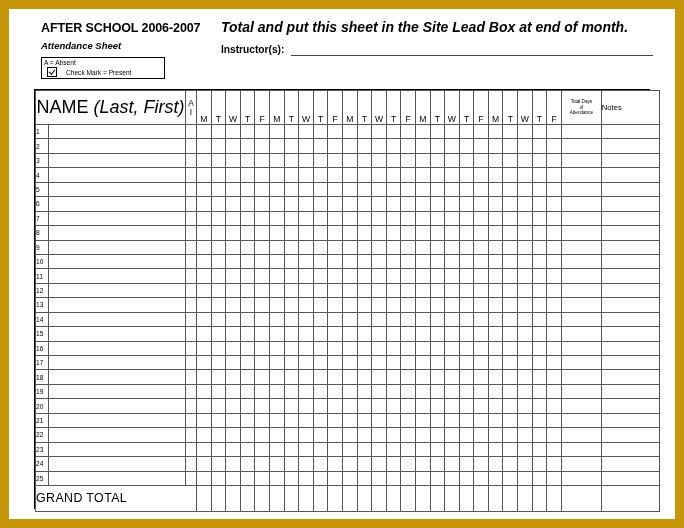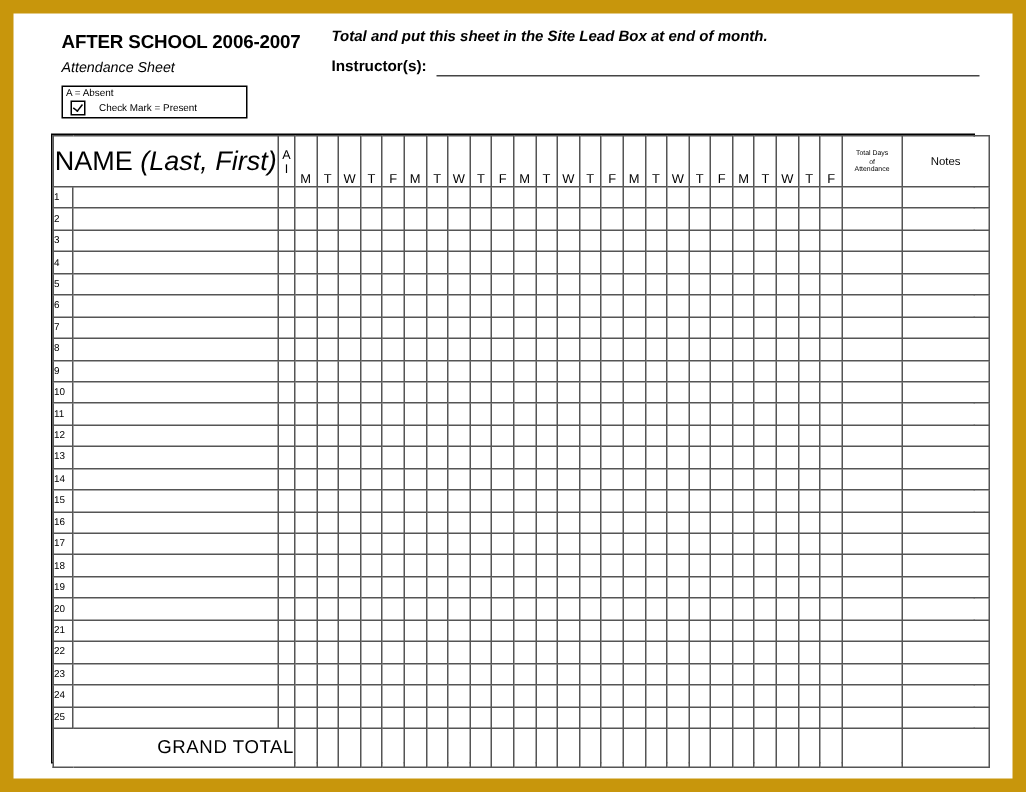--- a/index.html
+++ b/index.html
@@ -40,21 +40,21 @@
   }
   .title-main {
     font-size: 12.5px;
     font-weight: bold;
     color: #000;
     letter-spacing: -0.1px;
     white-space: nowrap;
   }
   .title-sub {
     font-size: 9.5px;
-    font-weight: normal;
+    font-weight: bold;
     font-style: italic;
     color: #000;
     margin-top: 5px;
   }
 
   
   .legend-box {
     position: absolute;
     left: 32px;
     top: 48px;
@@ -106,21 +106,21 @@
   }
 
   
   .hdr-right {
     position: absolute;
     left: 212px;
     top: 10px;
     right: 6px;
   }
   .hdr-note {
-    font-size: 10px;
+    font-size: 14px;
     font-weight: bold;
     font-style: italic;
     color: #000;
     white-space: nowrap;
   }
   .field-row {
     display: flex;
     align-items: flex-end;
     margin-top: 5px;
     white-space: nowrap;
@@ -206,38 +206,38 @@
   }
   .th-total {
     vertical-align: middle;
     text-align: center;
     font-size: 4.6px;
     line-height: 5.6px;
     padding: 0 1px;
   }
   .th-notes {
     vertical-align: middle;
-    text-align: center;
+    text-align: left;
     font-size: 7.6px;
   }
 
   
   .rnum {
     font-size: 6.6px;
     text-align: left;
     padding-left: 3px;
     vertical-align: middle;
     color: #000;
   }
   .drow { height: 14.45px; }
 
   
   .gt-row { height: 26px; }
   .gt-cell {
-    text-align: right;
+    text-align: left;
     vertical-align: middle;
     font-size: 12.4px;
     letter-spacing: 0.4px;
     color: #000;
     border-top: 1.8px solid #000 !important;
   }
   .gt-blank { border-top: 1.8px solid #000 !important; }
 </style>
 </head>
 <body>

